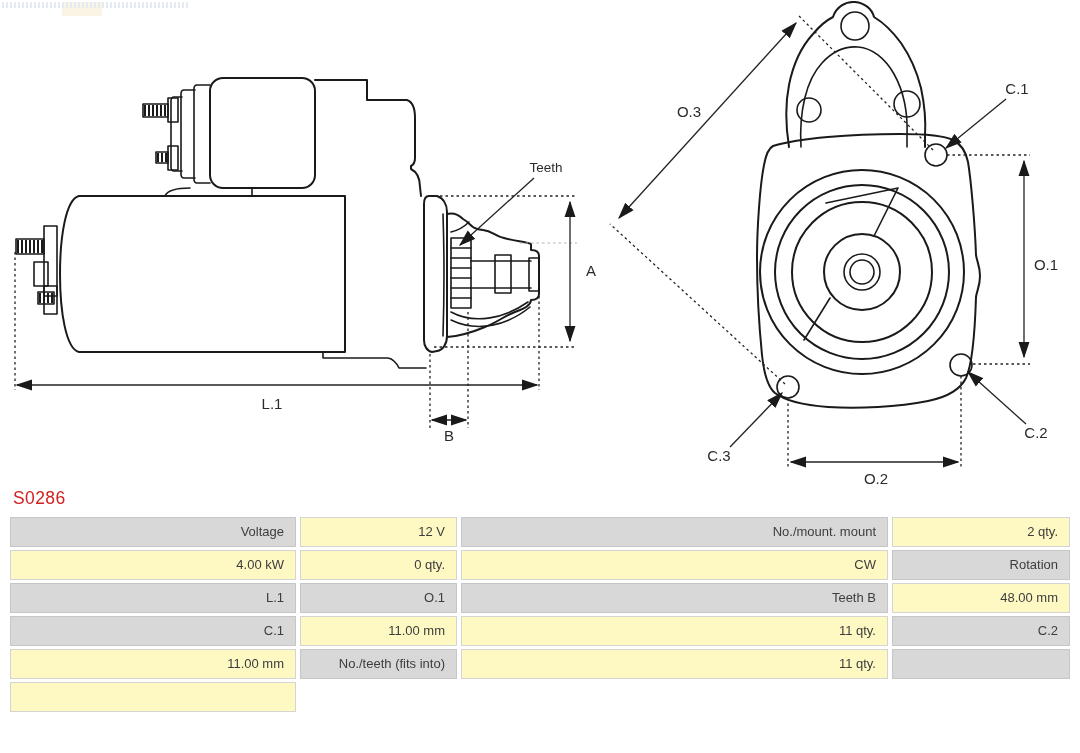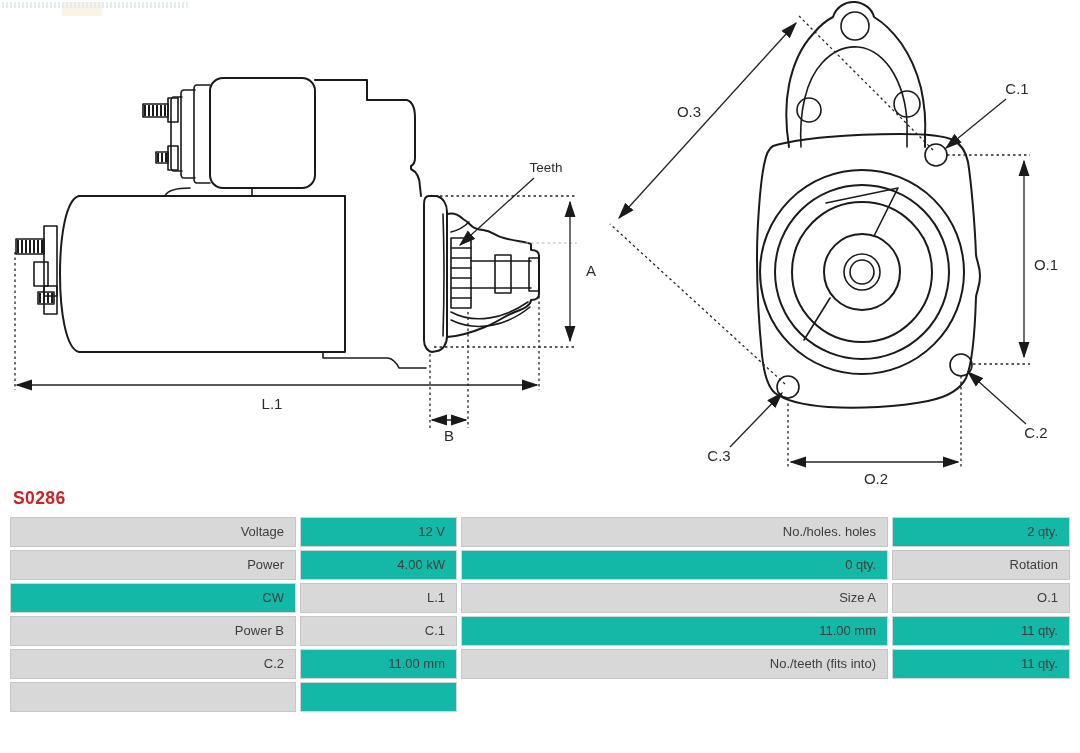--- a/index.html
+++ b/index.html
@@ -18,30 +18,30 @@
   .ln{fill:none;stroke:#1a1a1a;stroke-width:2;stroke-linecap:round;stroke-linejoin:round;}
   .ln-thin{fill:none;stroke:#1a1a1a;stroke-width:1.6;stroke-linecap:round;stroke-linejoin:round;}
   .dim{fill:none;stroke:#222;stroke-width:1.3;}
   .dot{fill:none;stroke:#222;stroke-width:1.3;stroke-dasharray:2.5 3;}
   .dot-faint{fill:none;stroke:#b4b4b4;stroke-width:1.2;stroke-dasharray:2.5 3;}
   .hatch{fill:none;stroke:#1a1a1a;stroke-dasharray:2 2;}
   .dim-label{font-family:"Liberation Sans",sans-serif;font-size:15px;fill:#2b2b2b;}
   .dim-label-sm{font-family:"Liberation Sans",sans-serif;font-size:13.5px;fill:#2b2b2b;}
 
   
-  #part-number{position:absolute;left:13px;top:488px;font-size:17.5px;font-weight:700;
+  #part-number{position:absolute;left:13px;top:488px;font-size:17.5px;font-weight:400;
     color:#cf2121;letter-spacing:.4px;}
 
   
   #spec-table{position:absolute;left:10px;top:517px;display:grid;
     grid-template-columns:286px 157px 427px 178px;column-gap:4px;row-gap:3px;}
   .cell{height:28px;line-height:28px;font-size:13px;color:#3d3d3d;
     text-align:right;padding-right:11px;overflow:hidden;white-space:nowrap;}
   .cell.lbl{background:#d8d8d8;border:1px solid #c6c6c6;}
-  .cell.val{background:#14b8a6;border:1px solid #d4d4d4;padding-left:44px;}
+  .cell.val{background:#fef9c3;border:1px solid #d4d4d4;padding-left:44px;}
 </style>
 </head>
 <body>
 
 <div id="page">
 
   <div id="watermark"></div>
 
   <svg id="drawing" width="1080" height="512" viewBox="0 0 1080 512">
     <defs>
@@ -172,35 +172,34 @@
       <text class="dim-label" x="876" y="484" text-anchor="middle">O.2</text>
     </g>
   </svg>
 
   <div id="part-number">S0286</div>
 
   <div id="spec-table">
 
     <div class="cell lbl">Voltage</div>
     <div class="cell val">12 V</div>
-    <div class="cell lbl">No./holes. holes</div>
+    <div class="cell lbl">No./mount. mount</div>
     <div class="cell val">2 qty.</div>
 
-    <div class="cell lbl">Power</div>
     <div class="cell val">4.00 kW</div>
     <div class="cell val">0 qty.</div>
 
+    <div class="cell val">CW</div>
     <div class="cell lbl">Rotation</div>
-    <div class="cell val">CW</div>
     <div class="cell lbl">L.1</div>
 
-    <div class="cell lbl">Size A</div>
     <div class="cell lbl">O.1</div>
 
-    <div class="cell lbl">Power B</div>
+    <div class="cell lbl">Teeth B</div>
+    <div class="cell val">48.00 mm</div>
     <div class="cell lbl">C.1</div>
     <div class="cell val">11.00 mm</div>
 
     <div class="cell val">11 qty.</div>
     <div class="cell lbl">C.2</div>
     <div class="cell val">11.00 mm</div>
 
     <div class="cell lbl">No./teeth (fits into)</div>
     <div class="cell val">11 qty.</div>
     <div class="cell lbl"></div>

